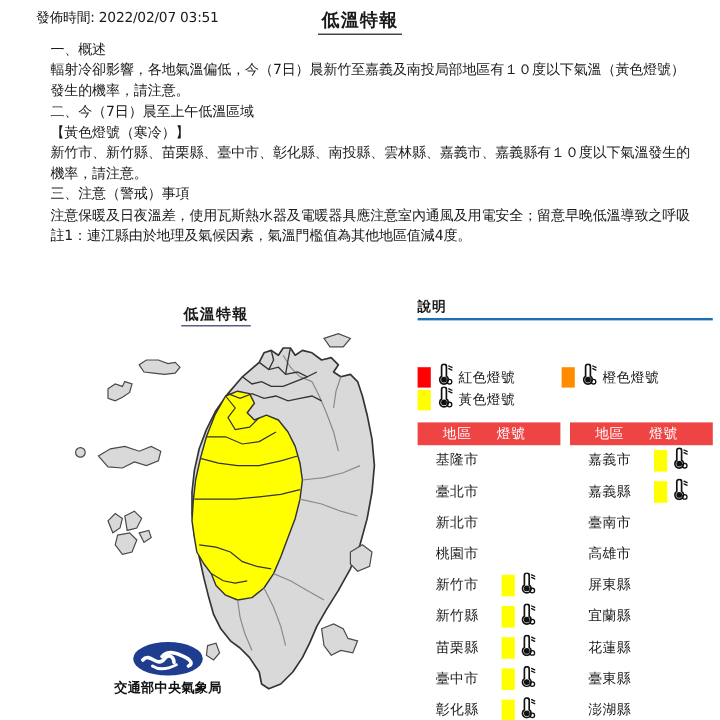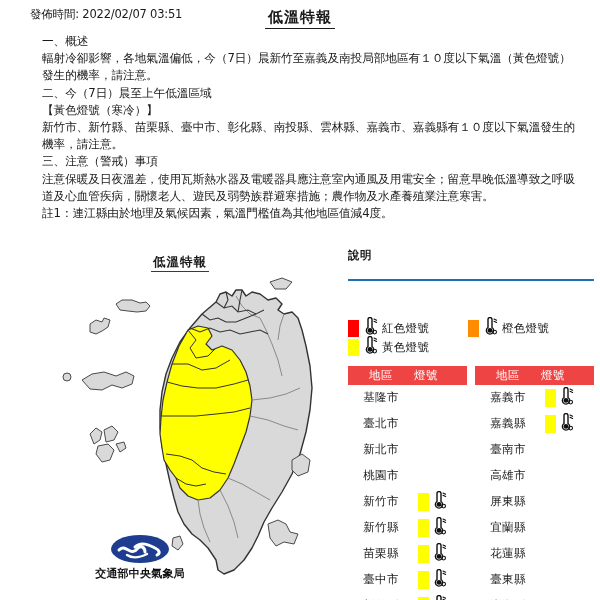--- a/index.html
+++ b/index.html
@@ -116,21 +116,21 @@
   .legend-panel {
     position: absolute;
     left: 348px;
     top: 248px;
     width: 246px;
   }
   .legend-heading {
     font-size: 11.5px;
     font-weight: bold;
     letter-spacing: 0.5px;
-    padding-bottom: 16px;
+    padding-bottom: 2px;
   }
   .legend-rule {
     height: 1.5px;
     background: #1f6fb5;
     margin-bottom: 6px;
   }
   .legend-rows {
     position: relative;
     margin-top: 38px;
   }
@@ -218,21 +218,20 @@
 <div class="bulletin" id="bulletin-host">
     <p>一、概述</p>
     <p>輻射冷卻影響，各地氣溫偏低，今（7日）晨新竹至嘉義及南投局部地區有１０度以下氣溫（黃色燈號）</p>
     <p>發生的機率，請注意。</p>
     <p>二、今（7日）晨至上午低溫區域</p>
     <p>【黃色燈號（寒冷）】</p>
     <p>新竹市、新竹縣、苗栗縣、臺中市、彰化縣、南投縣、雲林縣、嘉義市、嘉義縣有１０度以下氣溫發生的</p>
     <p>機率，請注意。</p>
     <p>三、注意（警戒）事項</p>
     <p>注意保暖及日夜溫差，使用瓦斯熱水器及電暖器具應注意室內通風及用電安全；留意早晚低溫導致之呼吸</p>
-    <p>道及心血管疾病，關懷老人、遊民及弱勢族群避寒措施；農作物及水產養殖業注意寒害。</p>
     <p>註1：連江縣由於地理及氣候因素，氣溫門檻值為其他地區值減4度。</p>
   </div>
 
 <div class="map-panel">
   <div class="map-title"><span>低溫特報</span></div>
 
   <svg class="map-svg" width="320" height="350" viewBox="0 0 320 350">
 
     <g>
       <path d="M96 56 L102 52 L112 52 L120 55 L126 54 L130 58 L126 63 L117 64 L108 63 L100 62 Z" fill="#d9d9d9" stroke="#4a4a4a" stroke-width="1"></path>

